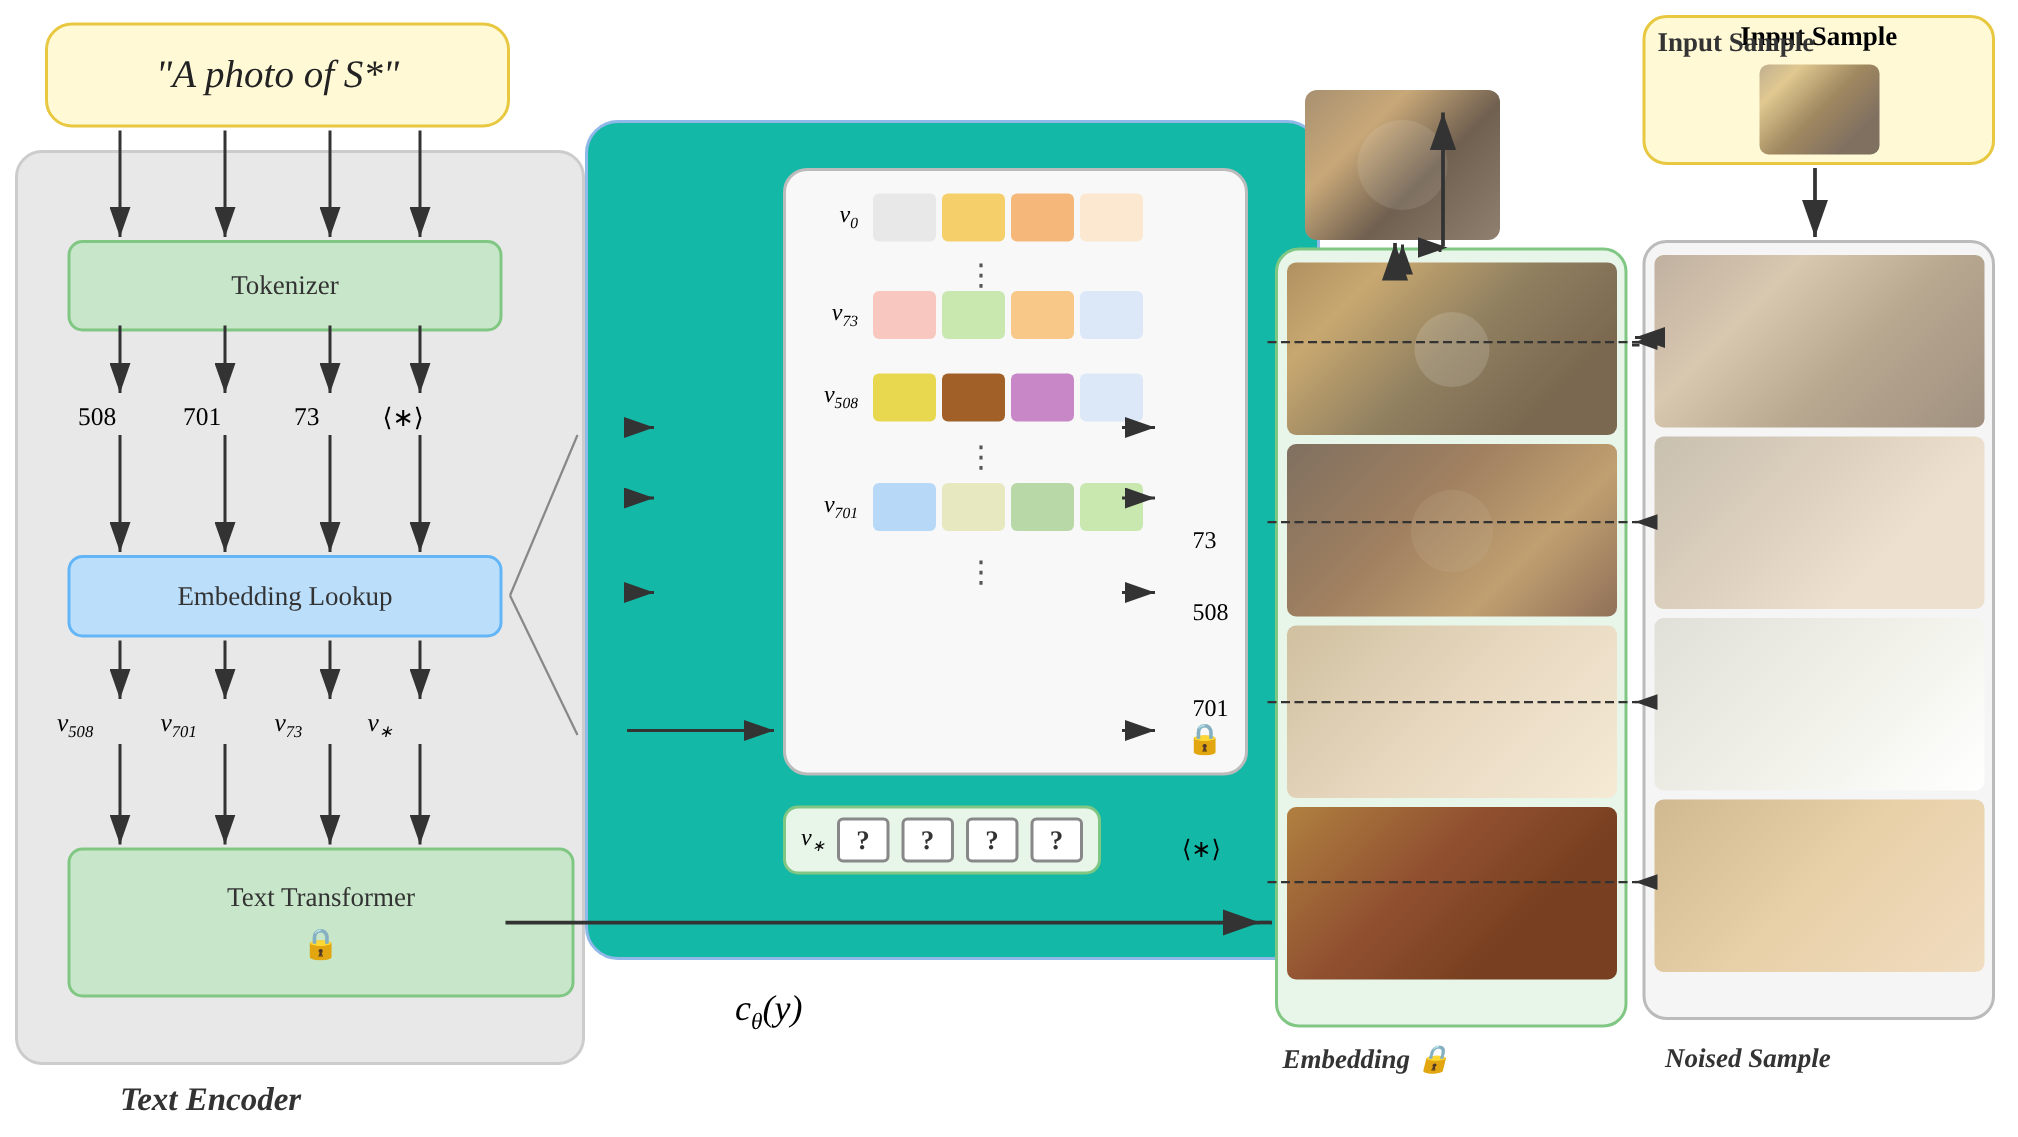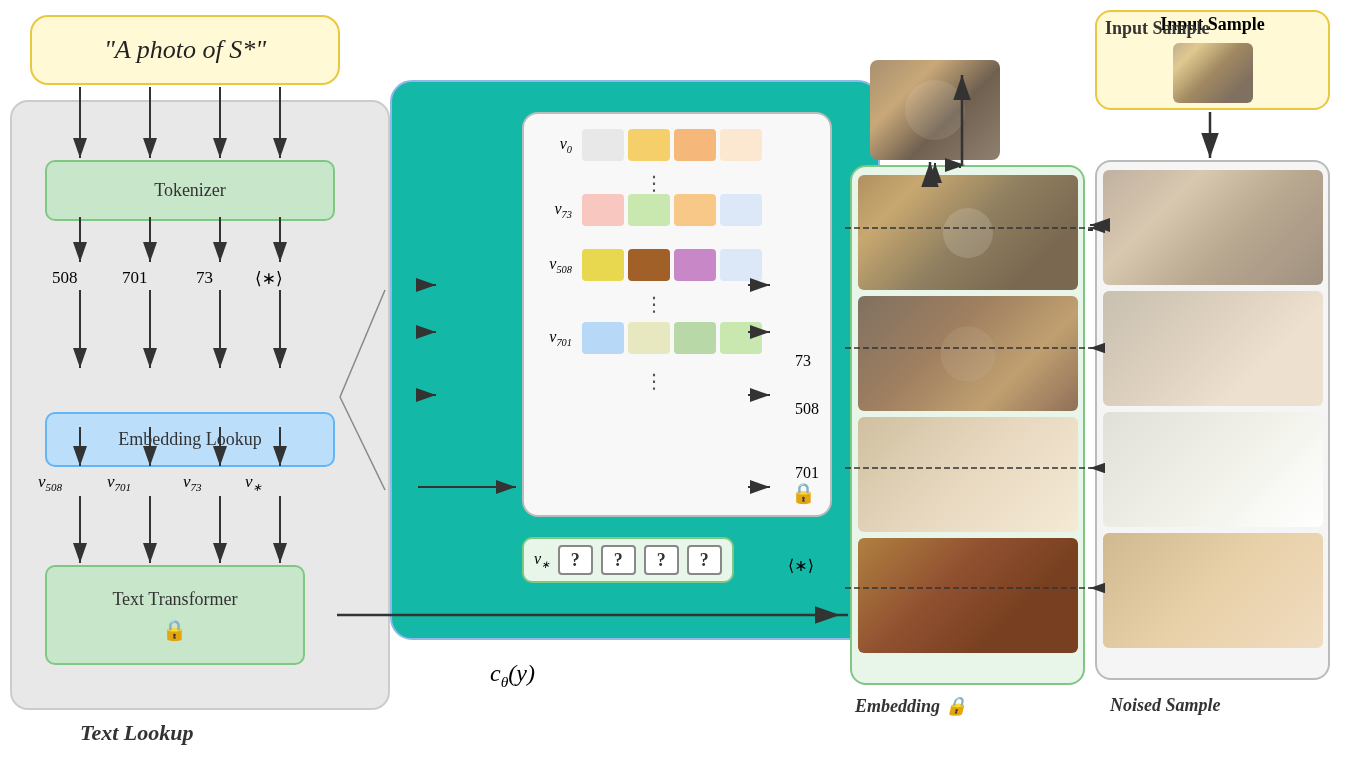--- a/index.html
+++ b/index.html
@@ -83,29 +83,28 @@
       left: 45px;
       top: 370px;
       width: 290px;
       height: 55px;
       background: #bbdefb;
       border-radius: 10px;
       border: 2px solid #64b5f6;
       display: flex;
       align-items: center;
       justify-content: center;
-      margin-top: 42px;
     }
 
     
     .transformer-box {
       position: absolute;
       left: 45px;
       top: 565px;
-      width: 260px;
+      width: 338px;
       height: 100px;
       background: #c8e6c9;
       border-radius: 10px;
       border: 2px solid #81c784;
       display: flex;
       align-items: center;
       justify-content: center;
     }
 
     .box-label {
@@ -319,21 +318,21 @@
 
 <div class="main-container">
 
   <div class="prompt-box">
     <span class="prompt-text">"A photo of S*"</span>
   </div>
 
   <div class="text-encoder-box"></div>
 
   <div class="text-encoder-label">
-    <em>Text Lookup</em>
+    <em>Text Encoder</em>
   </div>
 
   <div class="tokenizer-box">
     <span class="box-label">Tokenizer</span>
   </div>
 
   <div class="num-508">508</div>
   <div class="num-701">701</div>
   <div class="num-73">73</div>
   <div class="num-star">⟨∗⟩</div>

